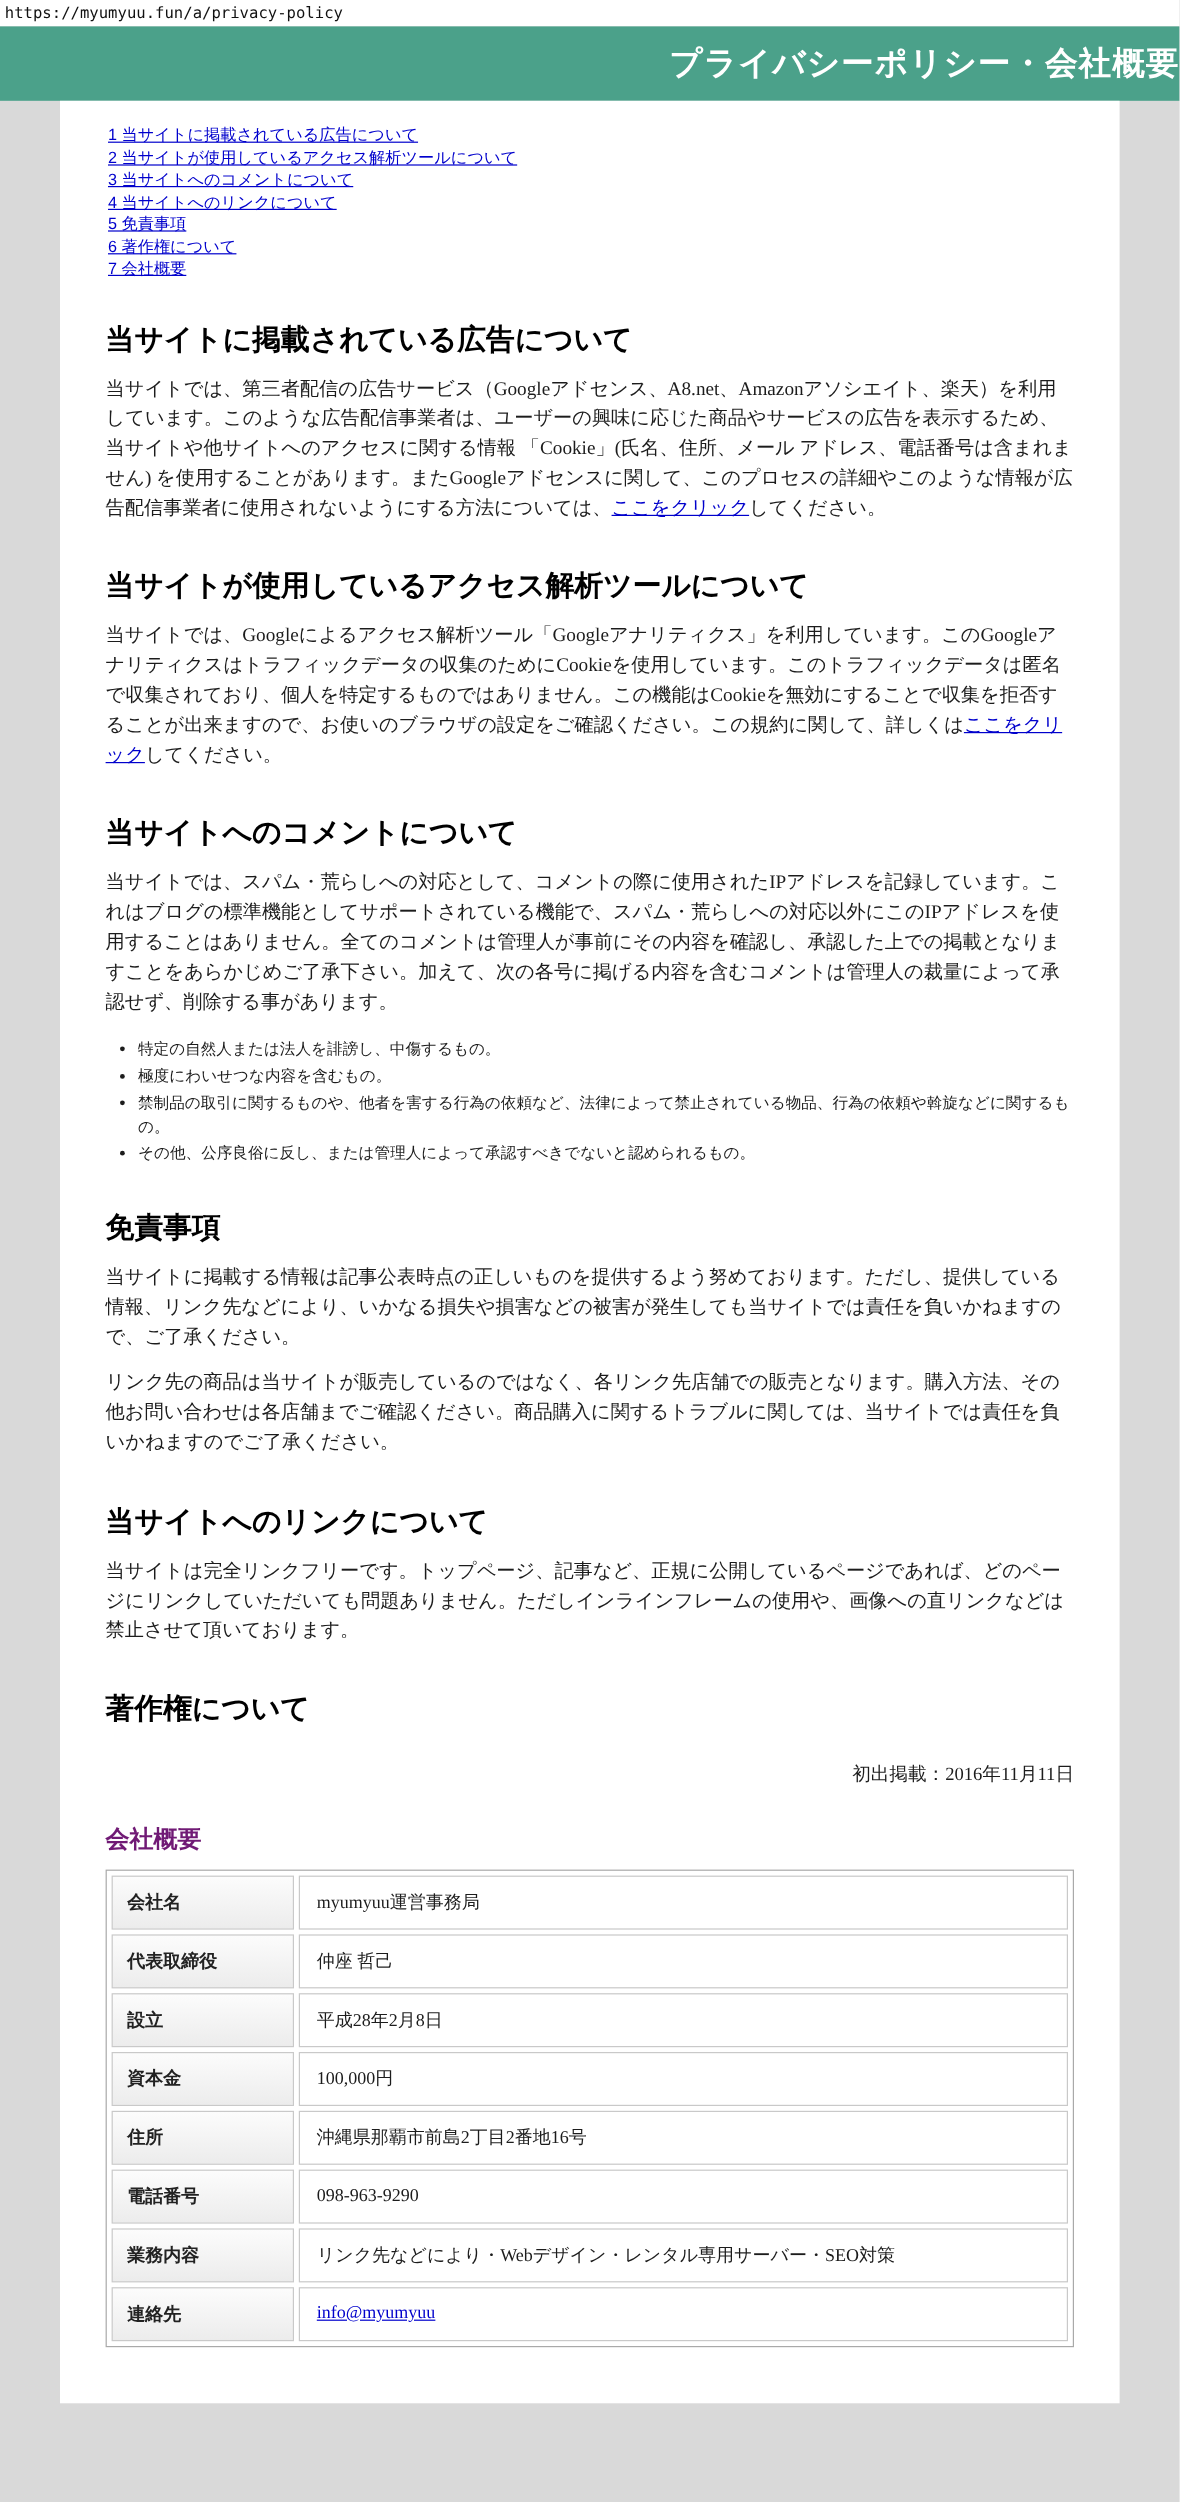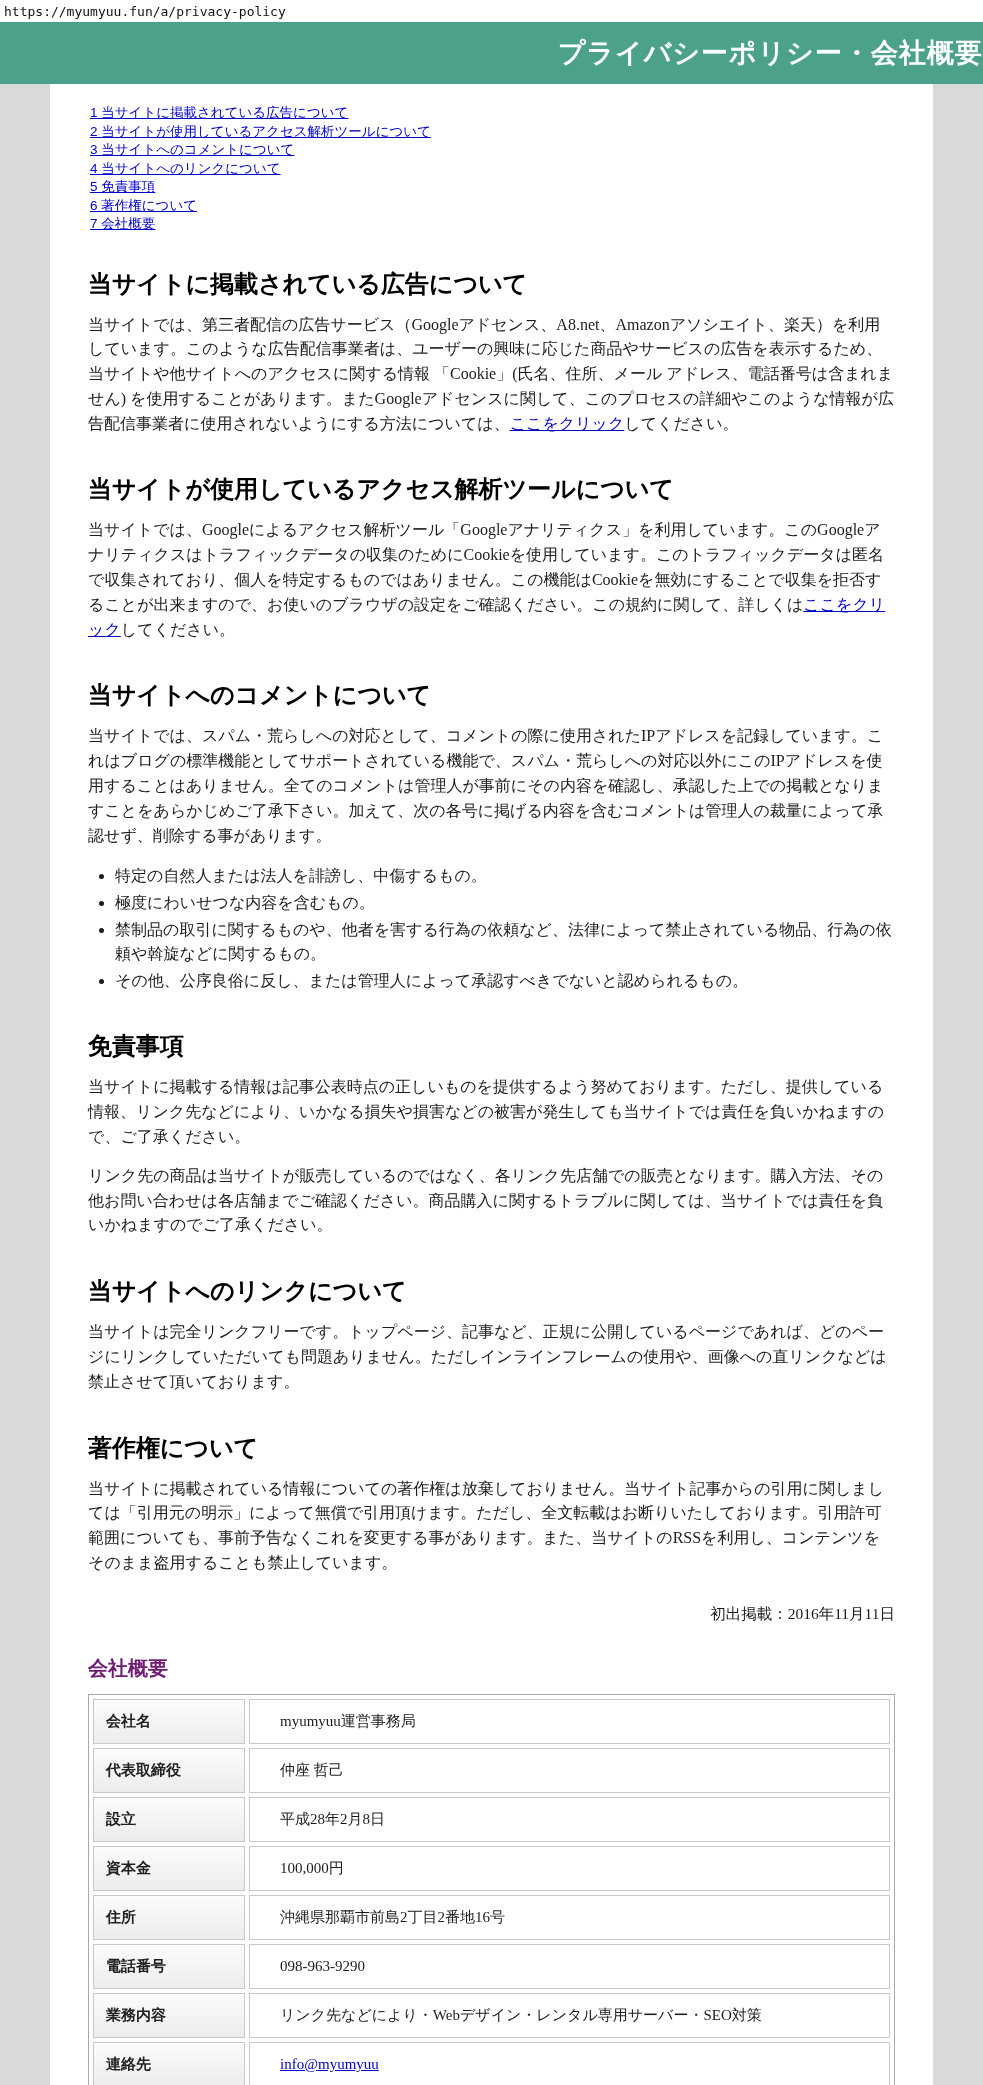--- a/index.html
+++ b/index.html
@@ -71,21 +71,21 @@
     margin: 30px 0 12px 0;
   }
   p.body-text {
     font-size: 16px;
     line-height: 1.55;
     margin: 14px 0;
   }
   a.inline-link { color: #0000cc; text-decoration: underline; }
   ul.rule-list { margin: 16px 0 18px 0; padding-left: 27px; }
   ul.rule-list li {
-    font-size: 16px;
+    font-size: 13px;
     line-height: 1.5;
     margin: 3px 0;
   }
   .pub-date {
     text-align: right;
     font-size: 15.5px;
     margin: 28px 0 8px 0;
   }
   
   table.company-table {
@@ -106,21 +106,21 @@
     color: #222;
     background: linear-gradient(180deg, #fcfcfc 0%, #ececec 100%);
     border: 1px solid #c9c9c9;
     padding: 12px 12px;
     margin-top: 20px;
   }
   table.company-table td {
     border: 1px solid #c9c9c9;
     vertical-align: middle;
     font-size: 15px;
-    padding: 12px 30px;
+    padding: 12px 14px;
   }
 </style>
 </head>
 <body>
 
 <div class="url-bar">https://myumyuu.fun/a/privacy-policy</div>
 
 <header class="site-header">
   <h1 class="site-title">プライバシーポリシー・会社概要</h1>
 </header>
@@ -164,21 +164,20 @@
     <p class="body-text">リンク先の商品は当サイトが販売しているのではなく、各リンク先店舗での販売となります。購入方法、その他お問い合わせは各店舗までご確認ください。商品購入に関するトラブルに関しては、当サイトでは責任を負いかねますのでご了承ください。</p>
   </section>
 
   <section>
     <h2 class="section-heading">当サイトへのリンクについて</h2>
     <p class="body-text">当サイトは完全リンクフリーです。トップページ、記事など、正規に公開しているページであれば、どのページにリンクしていただいても問題ありません。ただしインラインフレームの使用や、画像への直リンクなどは禁止させて頂いております。</p>
   </section>
 
   <section>
     <h2 class="section-heading">著作権について</h2>
-    <p class="body-text">当サイトに掲載されている情報についての著作権は放棄しておりません。当サイト記事からの引用に関しましては「引用元の明示」によって無償で引用頂けます。ただし、全文転載はお断りいたしております。引用許可範囲についても、事前予告なくこれを変更する事があります。また、当サイトのRSSを利用し、コンテンツをそのまま盗用することも禁止しています。</p>
     <p class="pub-date">初出掲載：2016年11月11日</p>
   </section>
 
   <section>
     <h3 class="sub-heading">会社概要</h3>
     <table class="company-table">
       <tbody>
         <tr>
           <th>会社名</th>
           <td>myumyuu運営事務局</td>

